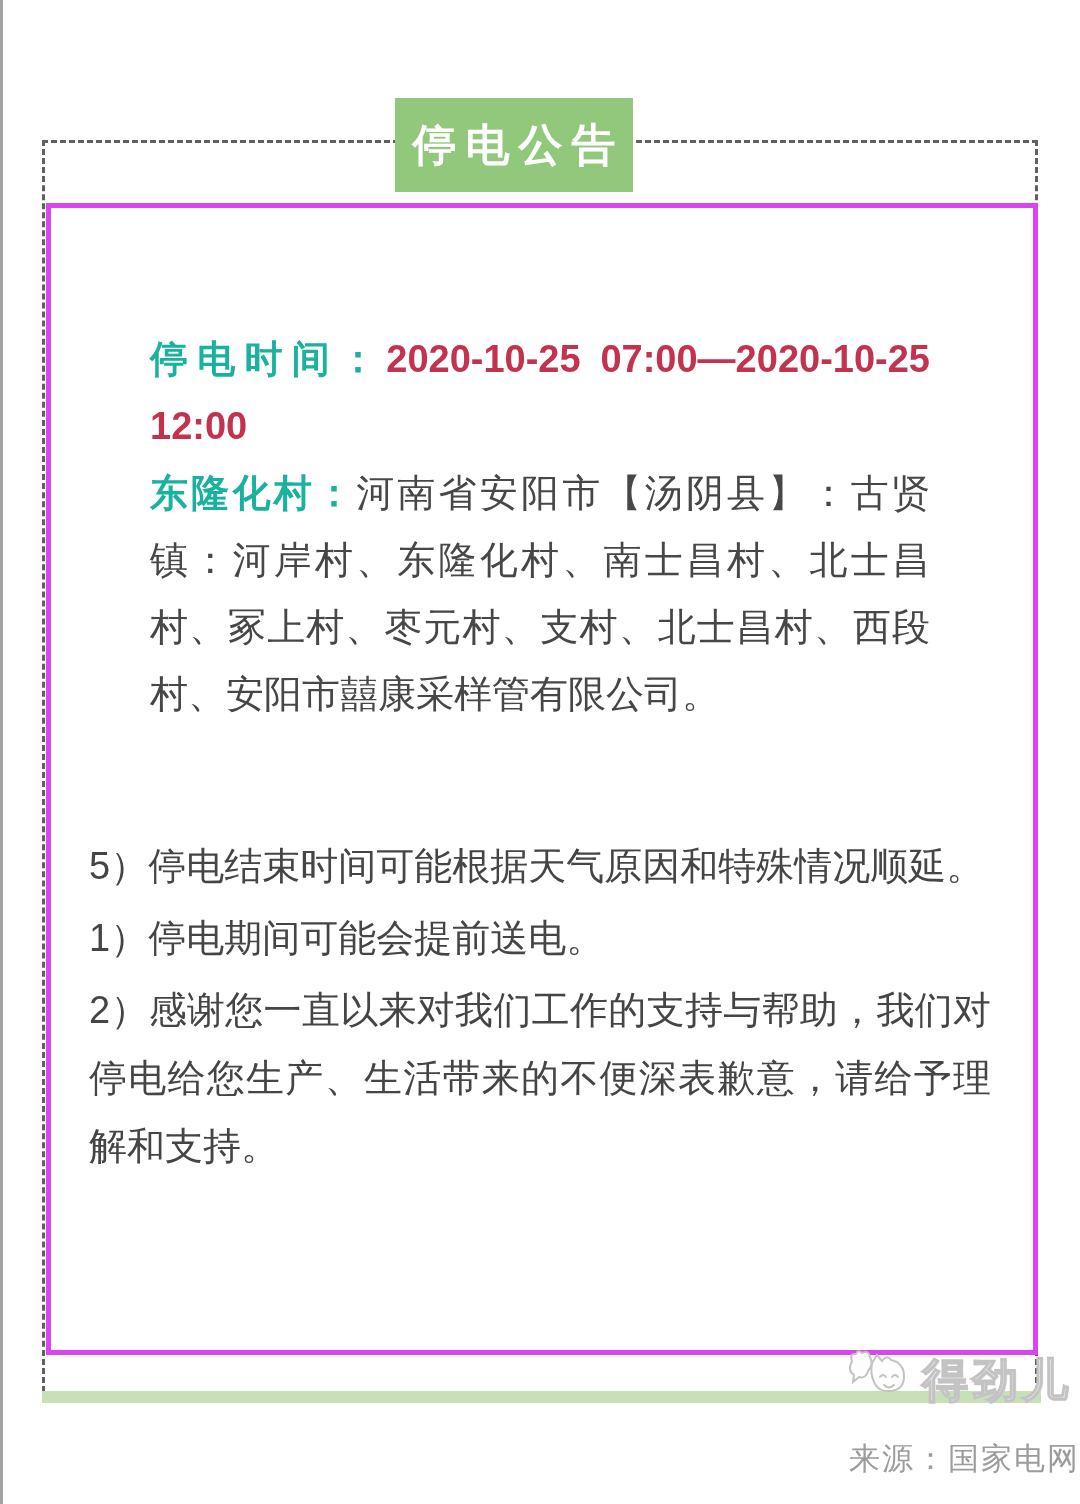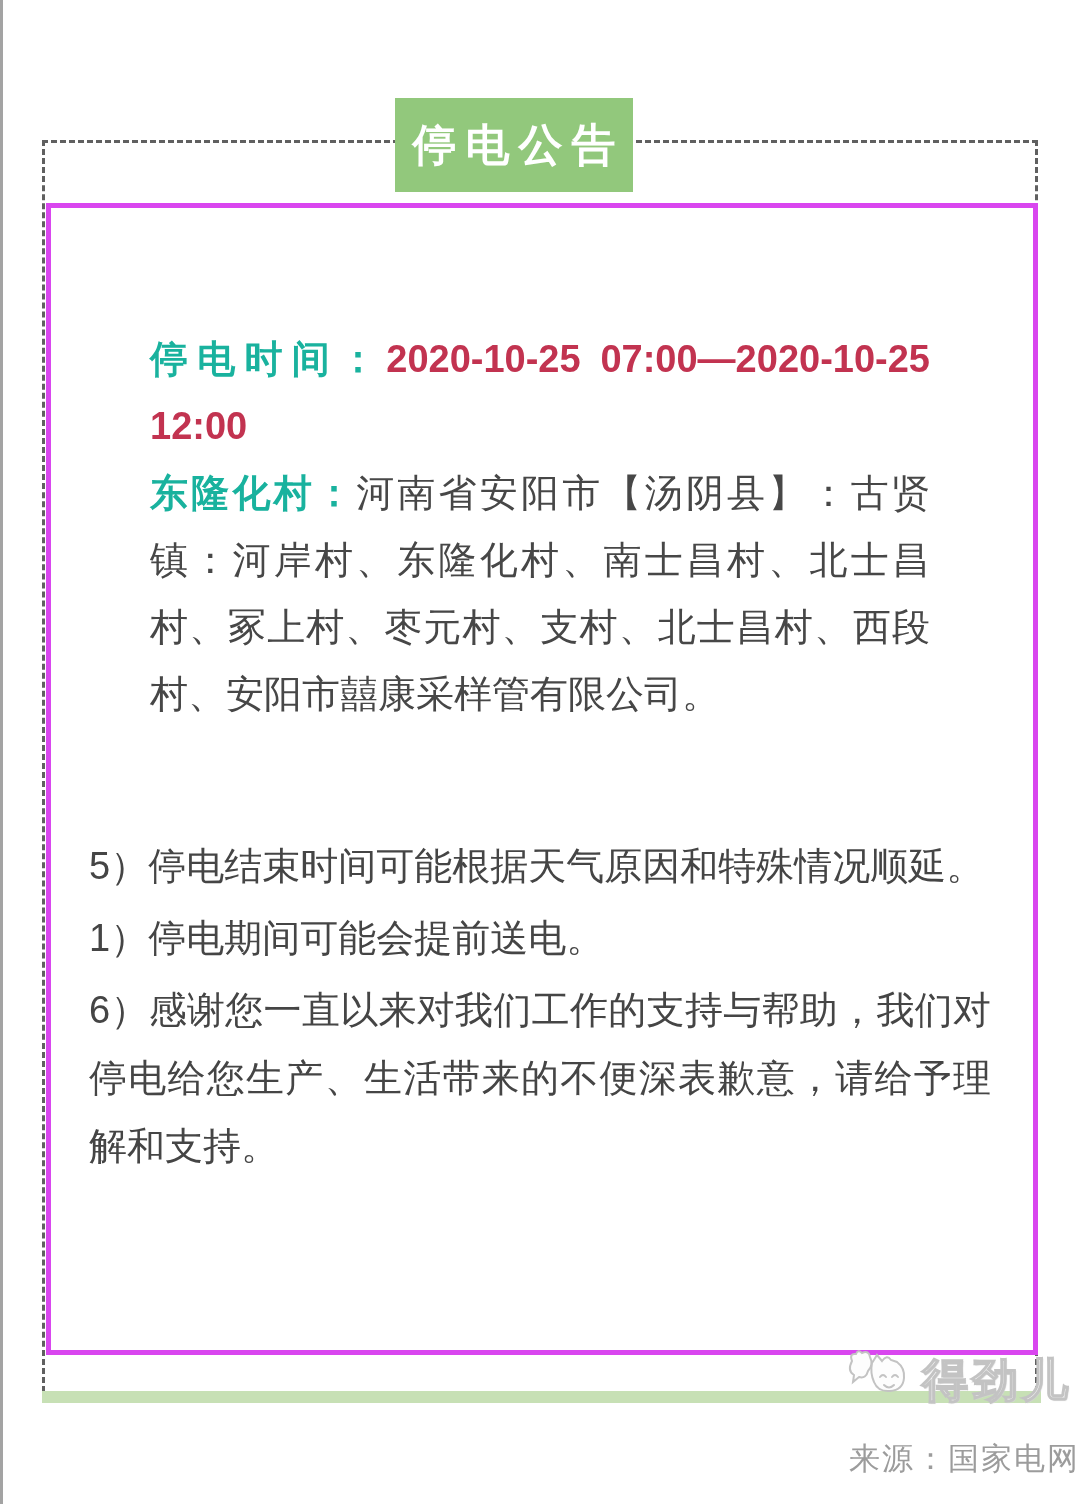--- a/index.html
+++ b/index.html
@@ -106,21 +106,21 @@
   <div class="inner-box">
 
     <div class="schedule">
       <span class="label-teal">停电时间：</span><span class="value-crimson">2020-10-25 07:00—2020-10-25 12:00</span><br>
       <span class="label-teal">东隆化村：</span><span>河南省安阳市【汤阴县】：古贤镇：河岸村、东隆化村、南士昌村、北士昌村、冢上村、枣元村、支村、北士昌村、西段村、安阳市囍康采样管有限公司。</span>
     </div>
 
     <div class="tips">
       <p>5）停电结束时间可能根据天气原因和特殊情况顺延。</p>
       <p>1）停电期间可能会提前送电。</p>
-      <p>6）感谢您一直以来对我们工作的支持与帮助，我们对停电给您生产、生活带来的不便深表歉意，请给予理解和支持。</p>
+      <p>2）感谢您一直以来对我们工作的支持与帮助，我们对停电给您生产、生活带来的不便深表歉意，请给予理解和支持。</p>
     </div>
 
   </div>
 
   <div class="footer-source">来源：国家电网</div>
 
   <div class="watermark">
     <span>
       <svg class="cat-icon" viewBox="0 0 78 64">
         <g fill="#fdfdfd" stroke="#c3c3c3" stroke-width="2">

